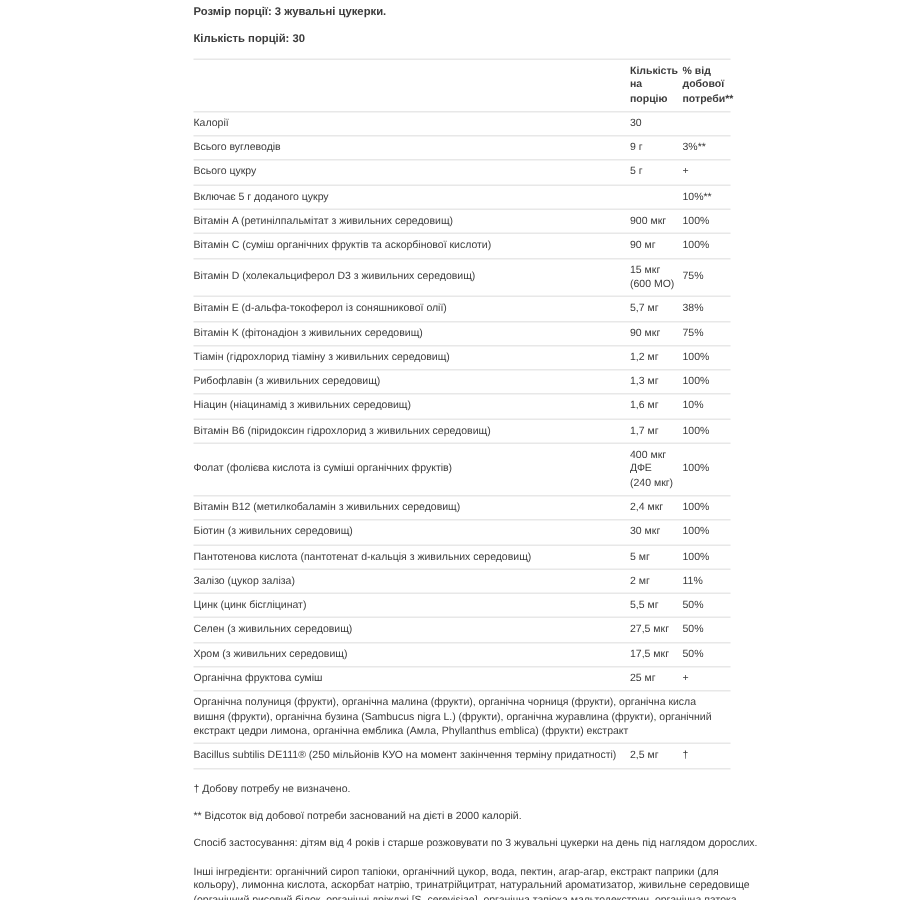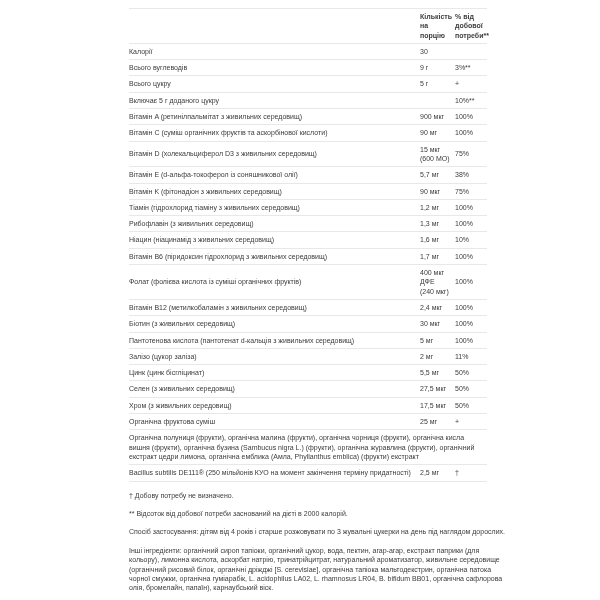--- a/index.html
+++ b/index.html
@@ -50,20 +50,22 @@
     margin: 0 0 9px 0;
   }
   .fnotes { margin-top: 9px; }
   .para:last-child { margin-bottom: 0; }
 </style>
 </head>
 <body>
 
 <div class="page">
 
+  <p class="hdr">Розмір порції: 3 жувальні цукерки.</p>
+  <p class="hdr">Кількість порцій: 30</p>
 
   <div class="table">
     <div class="trow thead">
       <div class="tlabel"></div>
       <div class="tamount pre">Кількість
 на
 порцію</div>
       <div class="tdv pre">% від
 добової
 потреби**</div>

